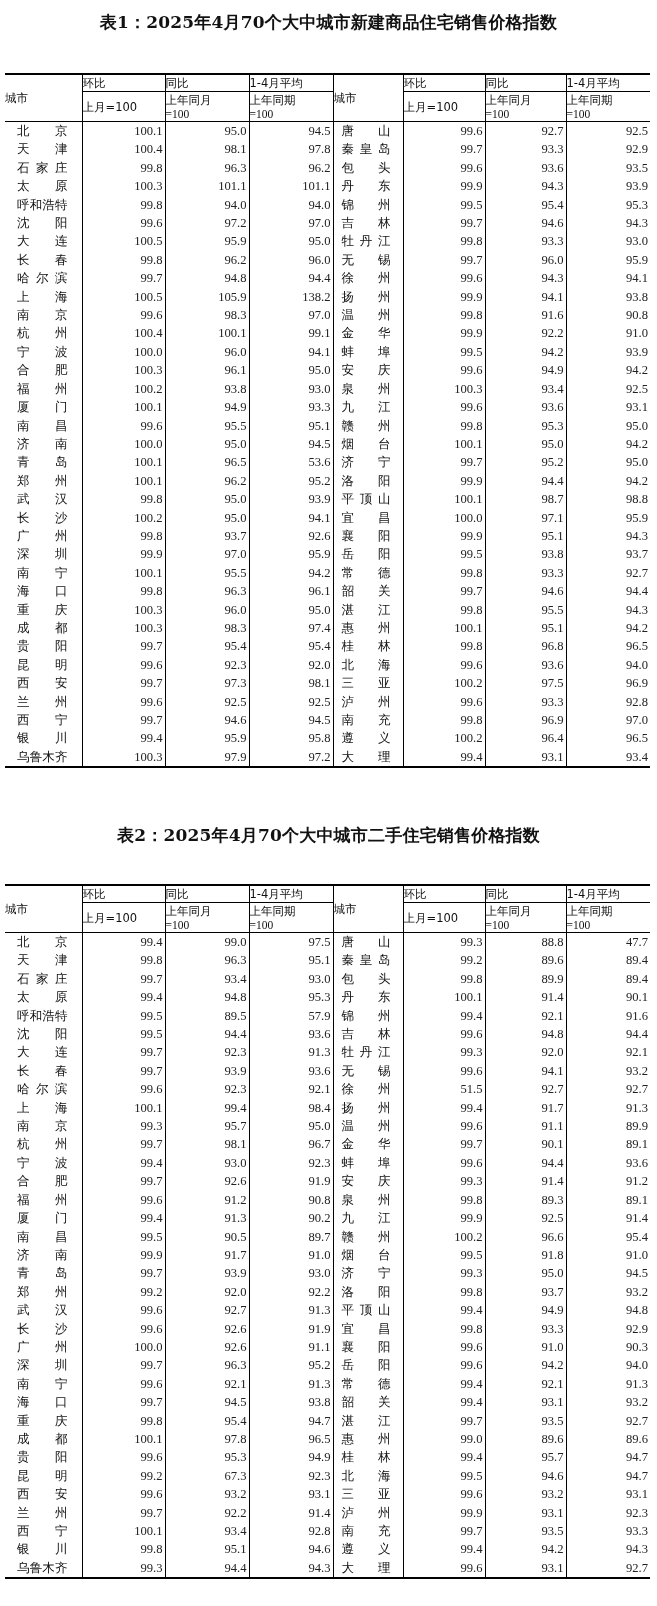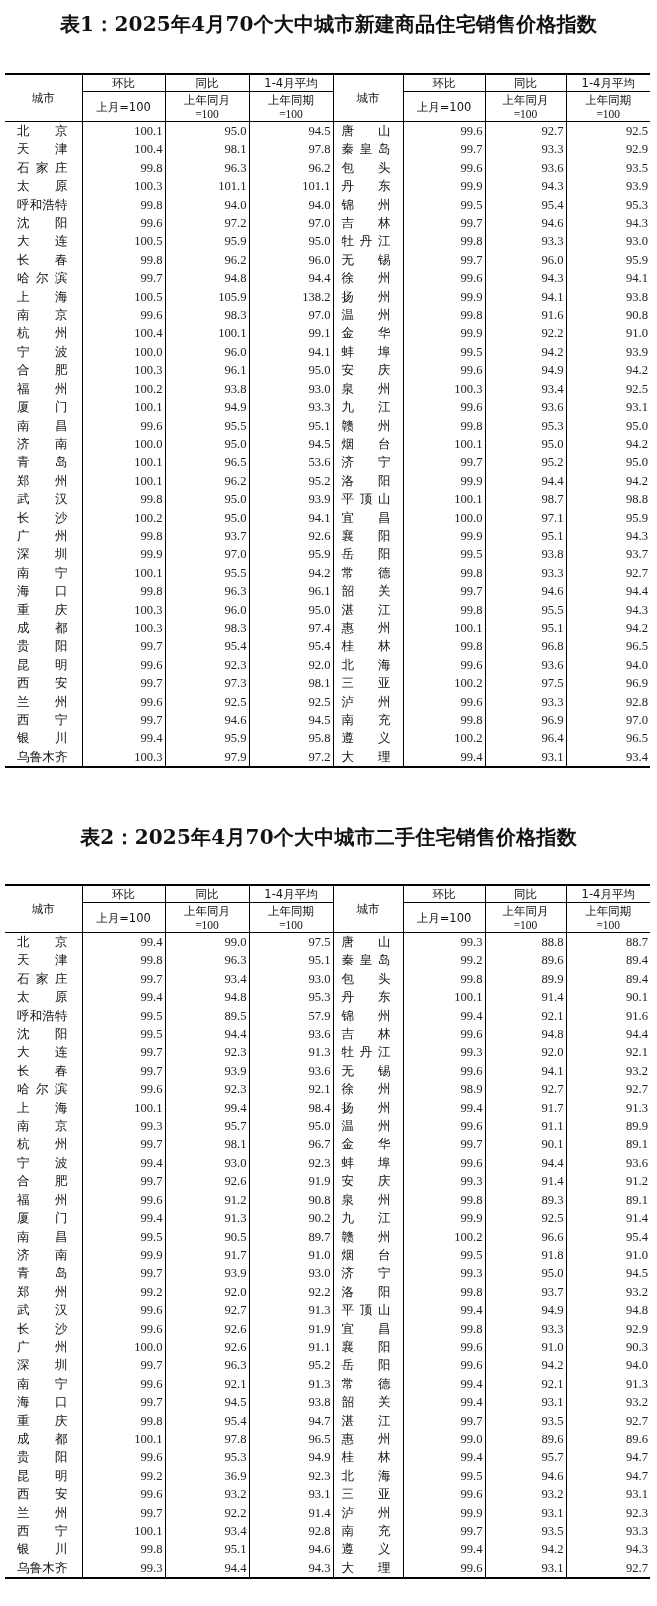--- a/index.html
+++ b/index.html
@@ -1,24 +1,24 @@
 <!DOCTYPE html>
 <html><head>
 <meta charset="utf-8">
 <style>
   html, body { margin:0; padding:0; background:#ffffff; }
   body { width:657px; height:1606px; position:relative; overflow:hidden; color:#111; font-family:"DejaVu Serif", serif; }
-  .title { position:absolute; left:0; width:657px; text-align:center; font-family:"DejaVu Serif", serif; font-weight:bold; font-size:20px; letter-spacing:0.2px; color:#111; }
+  .title { position:absolute; left:0; width:657px; text-align:center; font-family:"DejaVu Serif", serif; font-weight:bold; font-size:17px; letter-spacing:0.2px; color:#111; }
   #title1 { top:11px; }
   #title2 { top:824px; }
   table.idx { position:absolute; left:5px; width:645px; border-collapse:collapse; table-layout:fixed; font-family:"Liberation Serif", serif; font-size:12.6px; }
   #t1 { top:73px; }
   #t2 { top:884px; }
   table.idx thead tr.h1 th { border-top:2.5px solid #000; height:16px; }
-  table.idx th { font-family:"DejaVu Sans", sans-serif; font-weight:normal; font-size:11.5px; text-align:center; padding:0; line-height:14px; color:#111; }
+  table.idx th { font-family:"DejaVu Sans", sans-serif; font-weight:normal; font-size:11.5px; text-align:left; padding:0; line-height:14px; color:#111; }
   table.idx th.sub { border-top:1px solid #000; height:29px;margin-left:40px; }
   table.idx thead tr:last-child th, table.idx th.city-h { border-bottom:1px solid #000; }
   table.idx th.city-h { border-top:2.5px solid #000; }
   table.idx th.bl, table.idx td.bl { border-left:1px solid #000; }
   table.idx td { height:18.4px; padding:0; line-height:18.4px; white-space:nowrap; }
   table.idx td.num { text-align:right; padding-right:2px; color:#222; }
   table.idx td.city { font-family:"DejaVu Sans", sans-serif; font-size:12.5px; text-align:justify; text-align-last:justify; padding:0 14px 0 12px; color:#111; }
   table.idx td.city.r { padding:0 12px 0 8px; }
   table.idx tbody tr:last-child td { border-bottom:2.5px solid #000; }
   .sub span { display:block;font-family:Liberation Serif, serif; }
@@ -470,21 +470,21 @@
   </thead>
   <tbody>
       <tr>
         <td class="city">北京</td>
         <td class="num bl">99.4</td>
         <td class="num bl">99.0</td>
         <td class="num bl">97.5</td>
         <td class="city r bl">唐山</td>
         <td class="num bl">99.3</td>
         <td class="num bl">88.8</td>
-        <td class="num bl">88.7</td>
+        <td class="num bl">47.7</td>
       </tr>
       <tr>
         <td class="city">天津</td>
         <td class="num bl">99.8</td>
         <td class="num bl">96.3</td>
         <td class="num bl">95.1</td>
         <td class="city r bl">秦皇岛</td>
         <td class="num bl">99.2</td>
         <td class="num bl">89.6</td>
         <td class="num bl">89.4</td>
@@ -548,21 +548,21 @@
         <td class="num bl">99.6</td>
         <td class="num bl">94.1</td>
         <td class="num bl">93.2</td>
       </tr>
       <tr>
         <td class="city">哈尔滨</td>
         <td class="num bl">99.6</td>
         <td class="num bl">92.3</td>
         <td class="num bl">92.1</td>
         <td class="city r bl">徐州</td>
-        <td class="num bl">98.9</td>
+        <td class="num bl">51.5</td>
         <td class="num bl">92.7</td>
         <td class="num bl">92.7</td>
       </tr>
       <tr>
         <td class="city">上海</td>
         <td class="num bl">100.1</td>
         <td class="num bl">99.4</td>
         <td class="num bl">98.4</td>
         <td class="city r bl">扬州</td>
         <td class="num bl">99.4</td>
@@ -755,21 +755,21 @@
         <td class="num bl">95.3</td>
         <td class="num bl">94.9</td>
         <td class="city r bl">桂林</td>
         <td class="num bl">99.4</td>
         <td class="num bl">95.7</td>
         <td class="num bl">94.7</td>
       </tr>
       <tr>
         <td class="city">昆明</td>
         <td class="num bl">99.2</td>
-        <td class="num bl">36.9</td>
+        <td class="num bl">67.3</td>
         <td class="num bl">92.3</td>
         <td class="city r bl">北海</td>
         <td class="num bl">99.5</td>
         <td class="num bl">94.6</td>
         <td class="num bl">94.7</td>
       </tr>
       <tr>
         <td class="city">西安</td>
         <td class="num bl">99.6</td>
         <td class="num bl">93.2</td>

